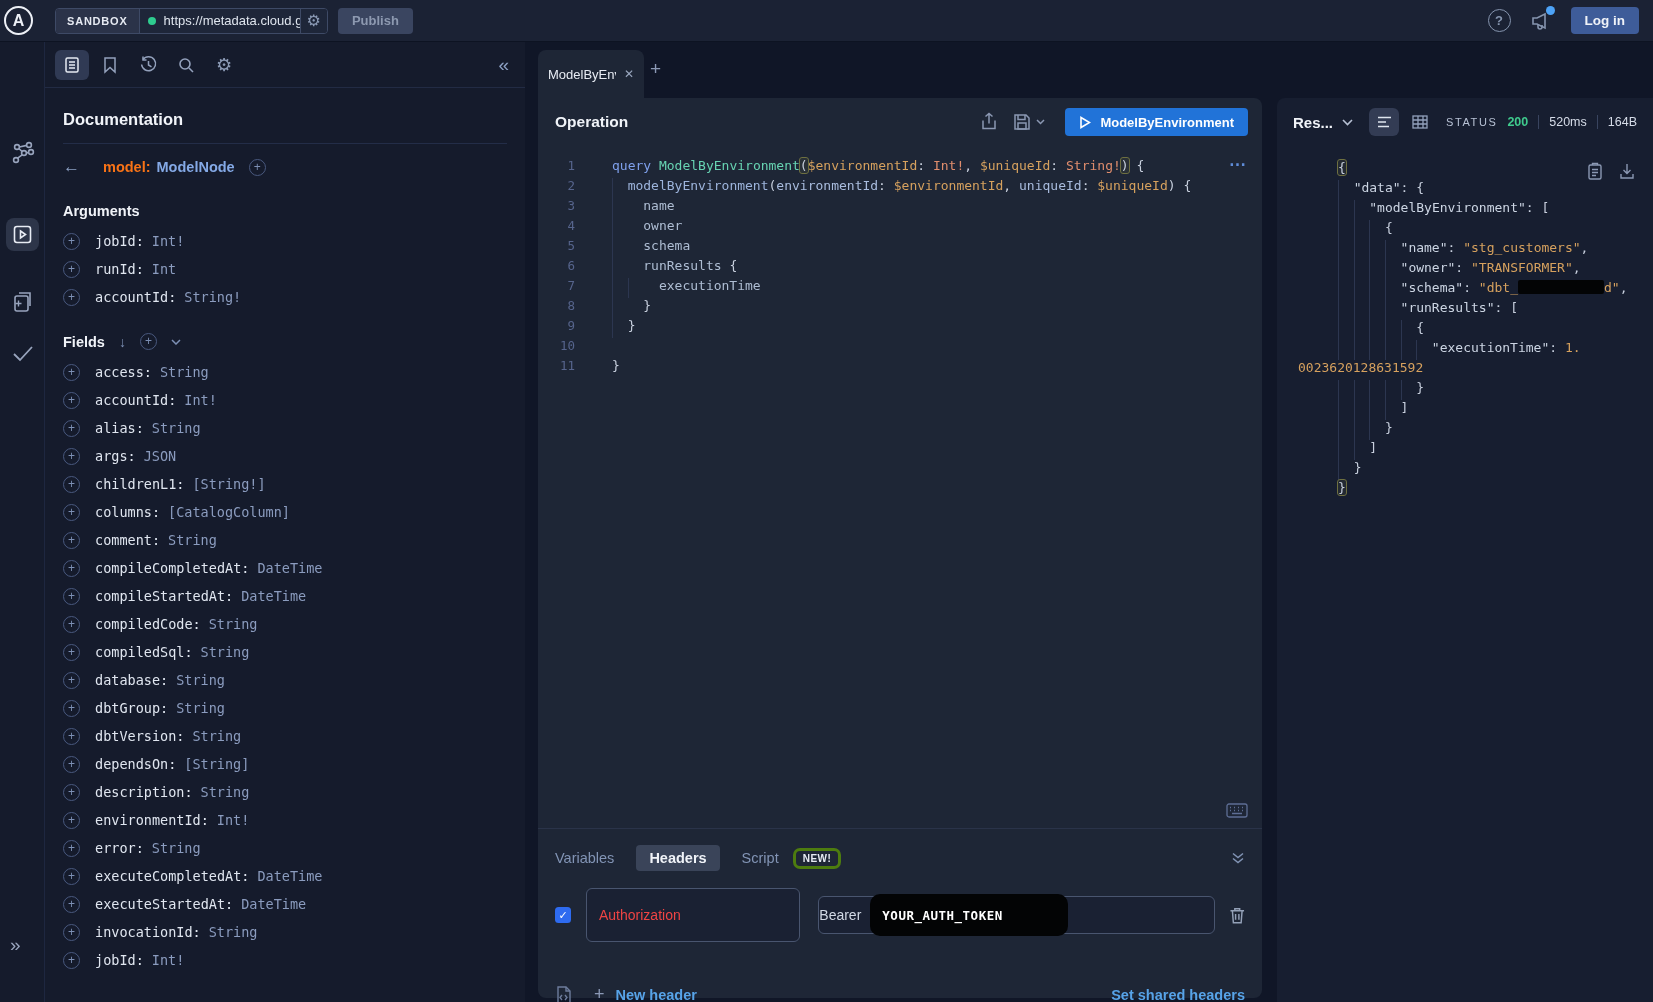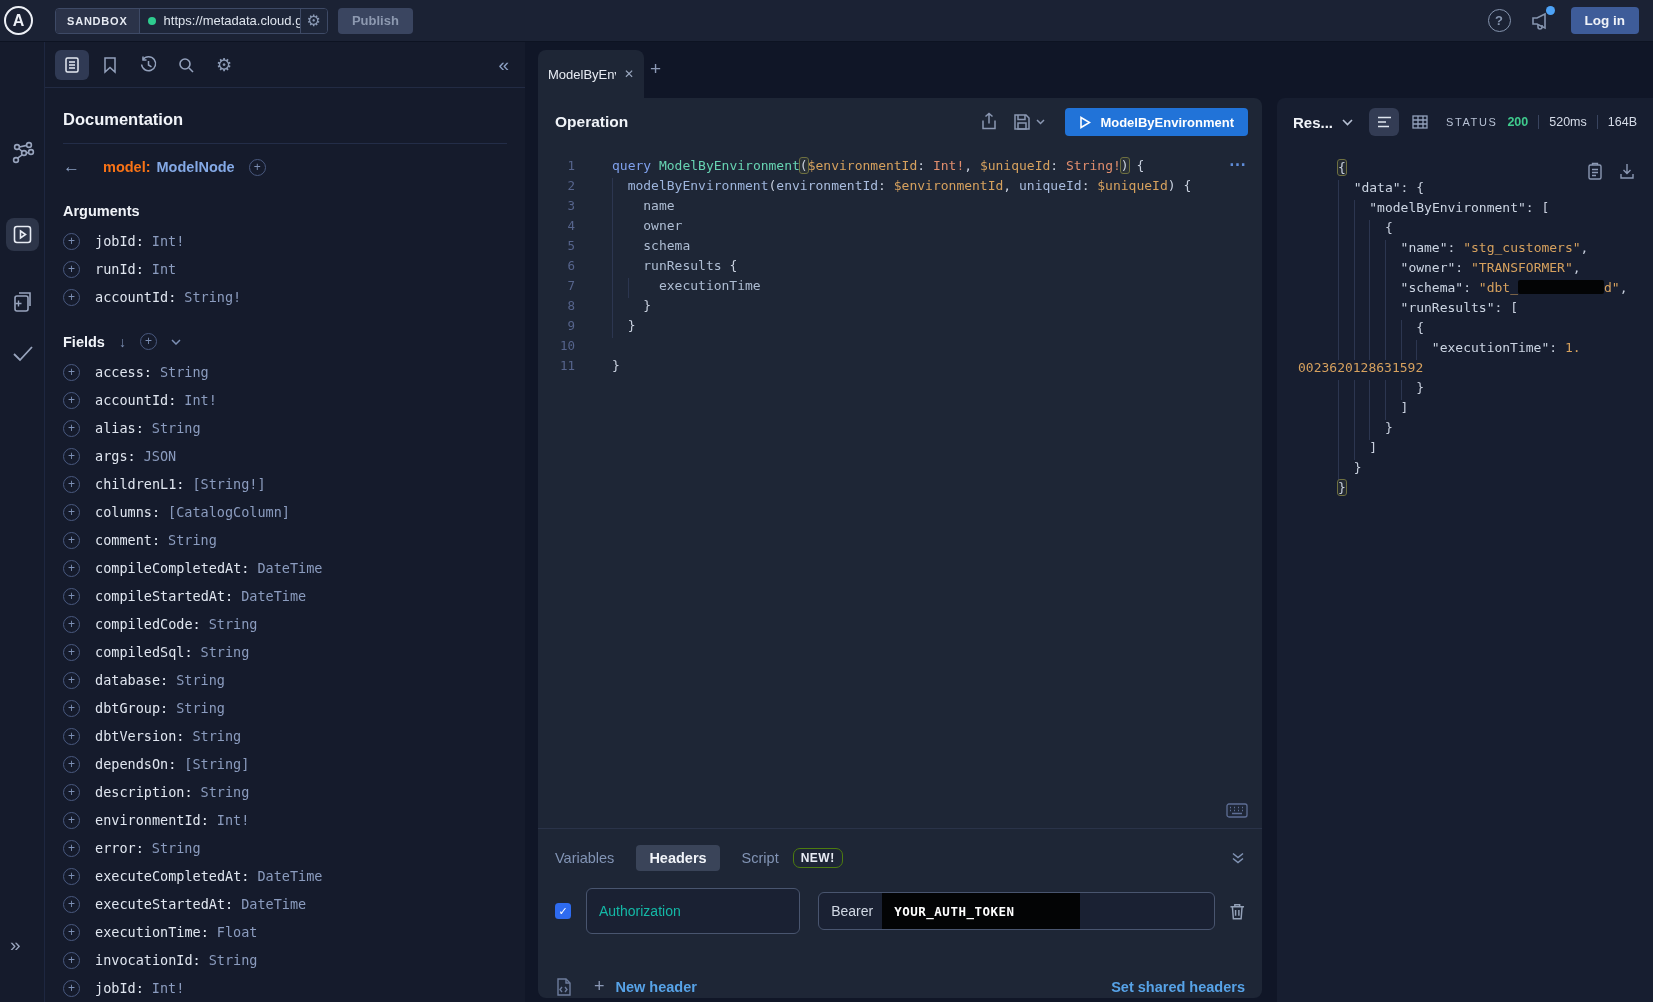--- a/index.html
+++ b/index.html
@@ -89,32 +89,32 @@
   .tk-key{color:#ccd5e3} .tk-str{color:#d6a15e} .tk-num{color:#d6a15e}
   .tk-redact{display:inline-block; height:14px; background:#030405; border-radius:2px; vertical-align:-2px;}
   .editor-dots { position:absolute; top:8px; right:14px; color:#5f8cd8; font-size:17px; font-weight:bold; letter-spacing:2px; }
   .kbd-icon { position:absolute; bottom:10px; right:14px; color:#5e6e95; }
 
   .op-divider { border:none; border-top:1px solid #2a3349; }
   .secondary { padding:0 17px; position:relative; }
   .sec-tabs { display:flex; align-items:center; margin-top:16px; gap:22px; }
   .sec-tab { font-size:14.5px; color:#8294b5; }
   .sec-tab.active { background:#3a4459; color:#f0f3f8; font-weight:bold; padding:5px 13px; border-radius:4px; }
-  .new-badge { border:1px solid #4d7c0f; border-radius:7px; padding:2px 7px; font-size:12px; font-weight:bold;
+  .new-badge { border:3px solid #4d7c0f; border-radius:7px; padding:2px 7px; font-size:10px; font-weight:bold;
                letter-spacing:.5px; color:#e8ecf4; margin-left:-8px; }
   .collapse-chevrons { margin-left:auto; color:#8294b5; }
   .hdr-row { display:flex; align-items:center; margin-top:17px; }
   .checkbox { width:16px; height:16px; background:#2e6bf0; border-radius:3.5px; display:flex; align-items:center;
               justify-content:center; color:#fff; font-size:11px; flex:none; }
-  .key-input { margin-left:15px; width:220px; height:46px; background:#1a2133; border:1px solid #49556f;
-               border-radius:6px; color:#14b8a6; font-size:14px; padding:0 12px; font-family:"Liberation Sans",sans-serif; }
+  .key-input { margin-left:15px; width:220px; height:54px; background:#1a2133; border:1px solid #49556f;
+               border-radius:6px; color:#ef4444; font-size:14px; padding:0 12px; font-family:"Liberation Sans",sans-serif; }
   .val-field { margin-left:18px; width:408px; height:38px; border:1px solid #49556f; border-radius:6px;
-               background:#1a2133; display:flex; align-items:center; padding:0 5px 0 12px; }
+               background:#1a2133; display:flex; align-items:center; padding:0 5px 0 0; }
   .bearer-label { font-size:14px; color:#d2d9e5; margin-right:9px; }
-  .token-chip { background:#030405; height:36px; border-radius:0; display:flex; align-items:center;
+  .token-chip { background:#030405; height:42px; border-radius:10px; display:flex; align-items:center;
                 padding:0 12px; width:198px; }
   .token-text { font:bold 12.5px "DejaVu Sans Mono", monospace; color:#fff; letter-spacing:.5px; white-space:nowrap; }
   .trash-btn { margin-left:14px; color:#94a1b8; }
   .bottom-row { display:flex; align-items:center; margin-top:42px; }
   .preset-icon { color:#6d7c9c; }
   .newhdr-btn { display:flex; align-items:center; margin-left:22px; gap:11px; }
   .newhdr-plus { color:#8b99b6; font-size:18px; }
   .link-blue { color:#57a3e8; font-size:14.5px; font-weight:bold; }
   .shared-link { margin-left:auto; }
 
@@ -360,25 +360,20 @@
           <span class="f-name">executeCompletedAt:</span>
           <span class="f-type">DateTime</span>
         </div>
         <div class="doc-row">
           <span class="plus-circle"></span>
           <span class="f-name">executeStartedAt:</span>
           <span class="f-type">DateTime</span>
         </div>
         <div class="doc-row">
           <span class="plus-circle"></span>
-          <span class="f-name">executionTime:</span>
-          <span class="f-type">Float</span>
-        </div>
-        <div class="doc-row">
-          <span class="plus-circle"></span>
           <span class="f-name">invocationId:</span>
           <span class="f-type">String</span>
         </div>
         <div class="doc-row">
           <span class="plus-circle"></span>
           <span class="f-name">jobId:</span>
           <span class="f-type">Int!</span>
         </div>
       </div>
   </div>

